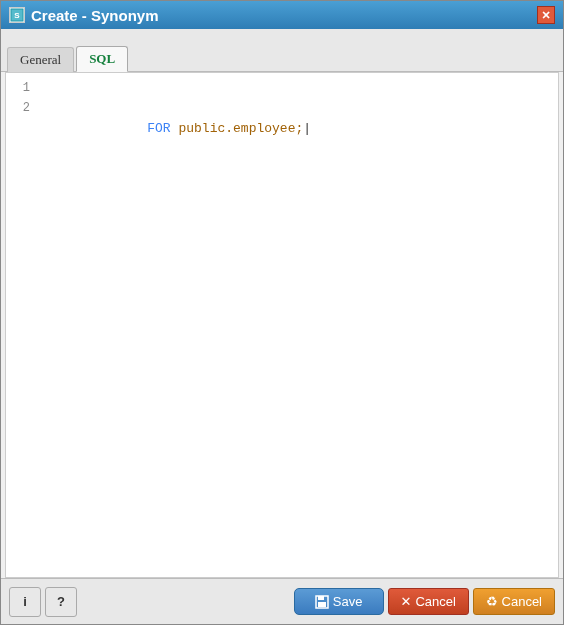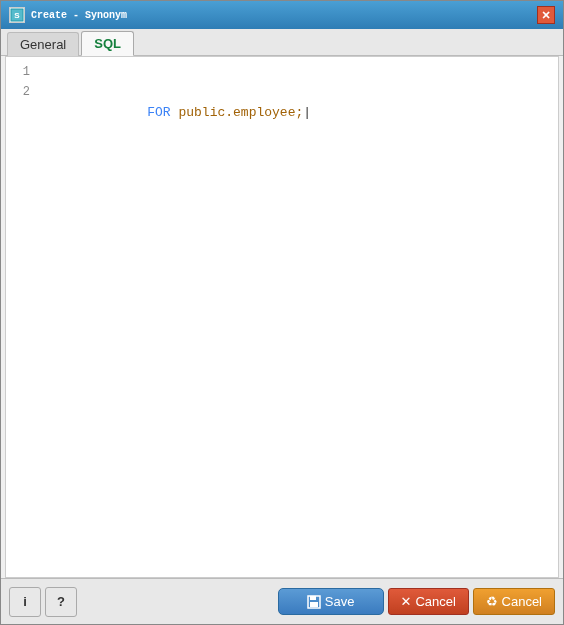--- a/index.html
+++ b/index.html
@@ -42,46 +42,46 @@
       background: #fff;
       border: 1px solid #ccc;
       display: flex;
       align-items: center;
       justify-content: center;
       font-size: 9px;
       color: #444;
       flex-shrink: 0;
     }
     .title-text {
-      font-size: 10px;
-      font-weight: bold;
-      color: white;
-      font-family: Liberation Mono, monospace;
+      font-size: 15px;
+      font-weight: bold;
+      color: white;
     }
     .close-btn {
       background: #e05a3a;
       border: 1px solid #a03020;
       color: white;
       width: 18px;
       height: 18px;
       font-size: 11px;
       cursor: pointer;
       display: flex;
       align-items: center;
       justify-content: center;
       font-weight: bold;
     }
     .tabs-bar {
       background: #e8e8e8;
       border-bottom: 1px solid #bbb;
       display: flex;
       align-items: flex-end;
-      padding: 1px 6px 0 6px;
+      padding: 16px 6px 0 6px;
       flex-shrink: 0;
       gap: 2px;
+      font-family: Liberation Serif, serif;
     }
     .tab {
       padding: 4px 12px;
       font-size: 13px;
       cursor: pointer;
       border: 1px solid #bbb;
       border-bottom: none;
       background: #d8d8d8;
       color: #333;
       border-radius: 3px 3px 0 0;
@@ -163,21 +163,21 @@
       border-radius: 3px;
     }
     .footer-right {
       display: flex;
       gap: 4px;
     }
     .btn-save {
       background: linear-gradient(to bottom, #5b9bd5, #3a7bbf);
       color: white;
       border: 1px solid #2a6aa0;
-      padding: 5px 28px;
+      padding: 5px 20px;
       cursor: pointer;
       border-radius: 5px;
       font-size: 13px;
       display: flex;
       align-items: center;
       gap: 4px;
     }
     .btn-cancel {
       background: linear-gradient(to bottom, #e05a3a, #c04020);
       color: white;

